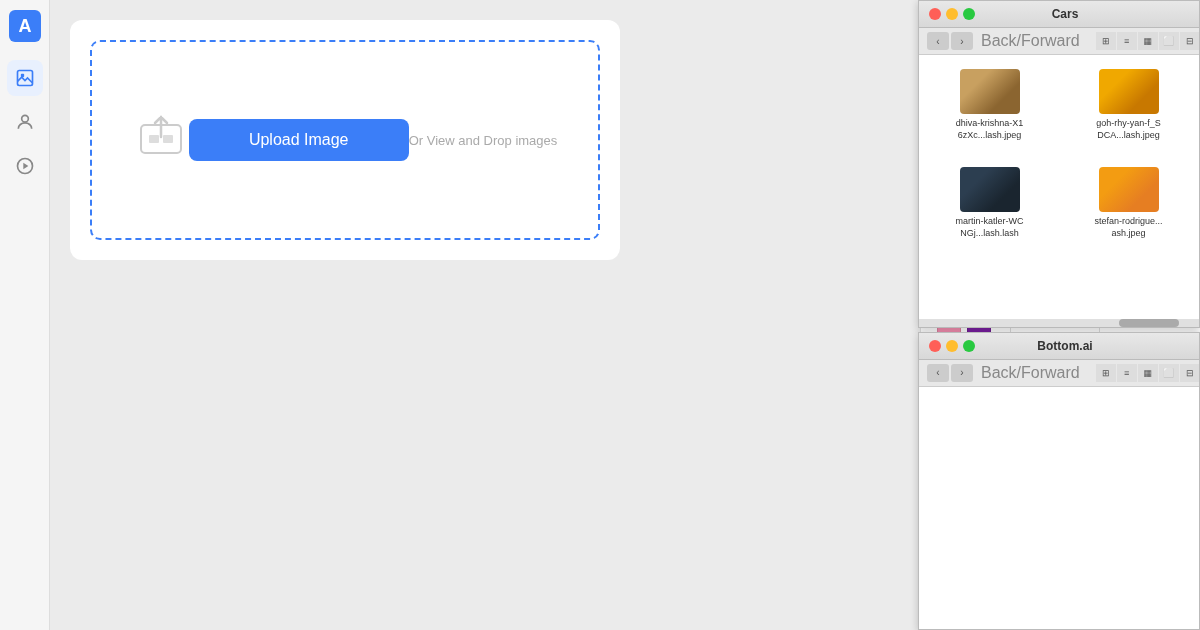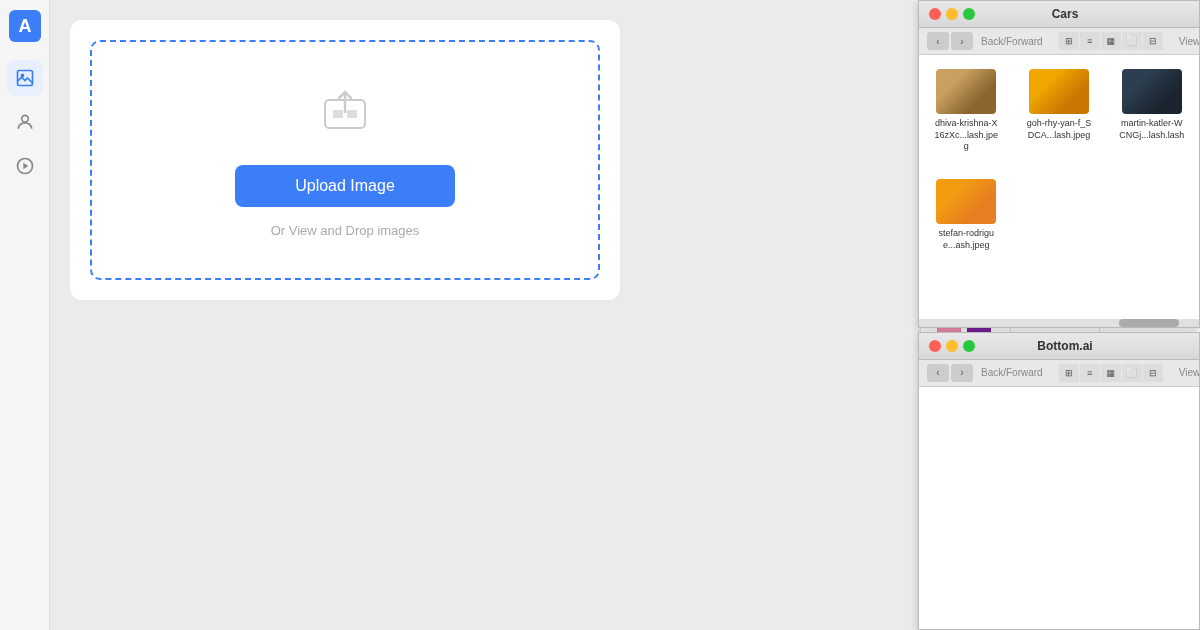--- a/index.html
+++ b/index.html
@@ -54,24 +54,23 @@
       background: white;
       border-radius: 12px;
       padding: 20px;
       width: 550px;
     }
     .upload-zone {
       border: 2px dashed #3b7ef8;
       border-radius: 10px;
       padding: 40px 20px;
       display: flex;
-      flex-direction: column;
+      flex-direction: row;
       align-items: center;
       justify-content: center;
-      gap: 16px;
       min-height: 200px;
     }
     .upload-icon {
       color: #ccc;
       font-size: 48px;
     }
     .upload-btn {
       background: #3b7ef8;
       color: white;
       border: none;
@@ -368,21 +367,21 @@
       width: 22px;
       height: 18px;
       cursor: pointer;
       font-size: 10px;
       display: flex;
       align-items: center;
       justify-content: center;
       color: #555;
     }
     .finder-nav-label {
-      font-size: 10px;
+      font-size: 16px;
       color: #888;
     }
     .finder-view-btns {
       display: flex;
       gap: 1px;
     }
     .finder-view-btn {
       background: #ddd;
       border: none;
       width: 20px;
@@ -401,21 +400,21 @@
     }
 
     .finder-content {
       flex: 1;
       background: white;
       overflow: auto;
       padding: 10px;
     }
     .file-grid {
       display: grid;
-      grid-template-columns: repeat(3, 1fr);
+      grid-template-columns: repeat(2, 1fr);
       gap: 18px;
     }
     .file-item {
       display: flex;
       flex-direction: column;
       align-items: center;
       gap: 4px;
       cursor: pointer;
       padding: 4px;
       border-radius: 4px;

